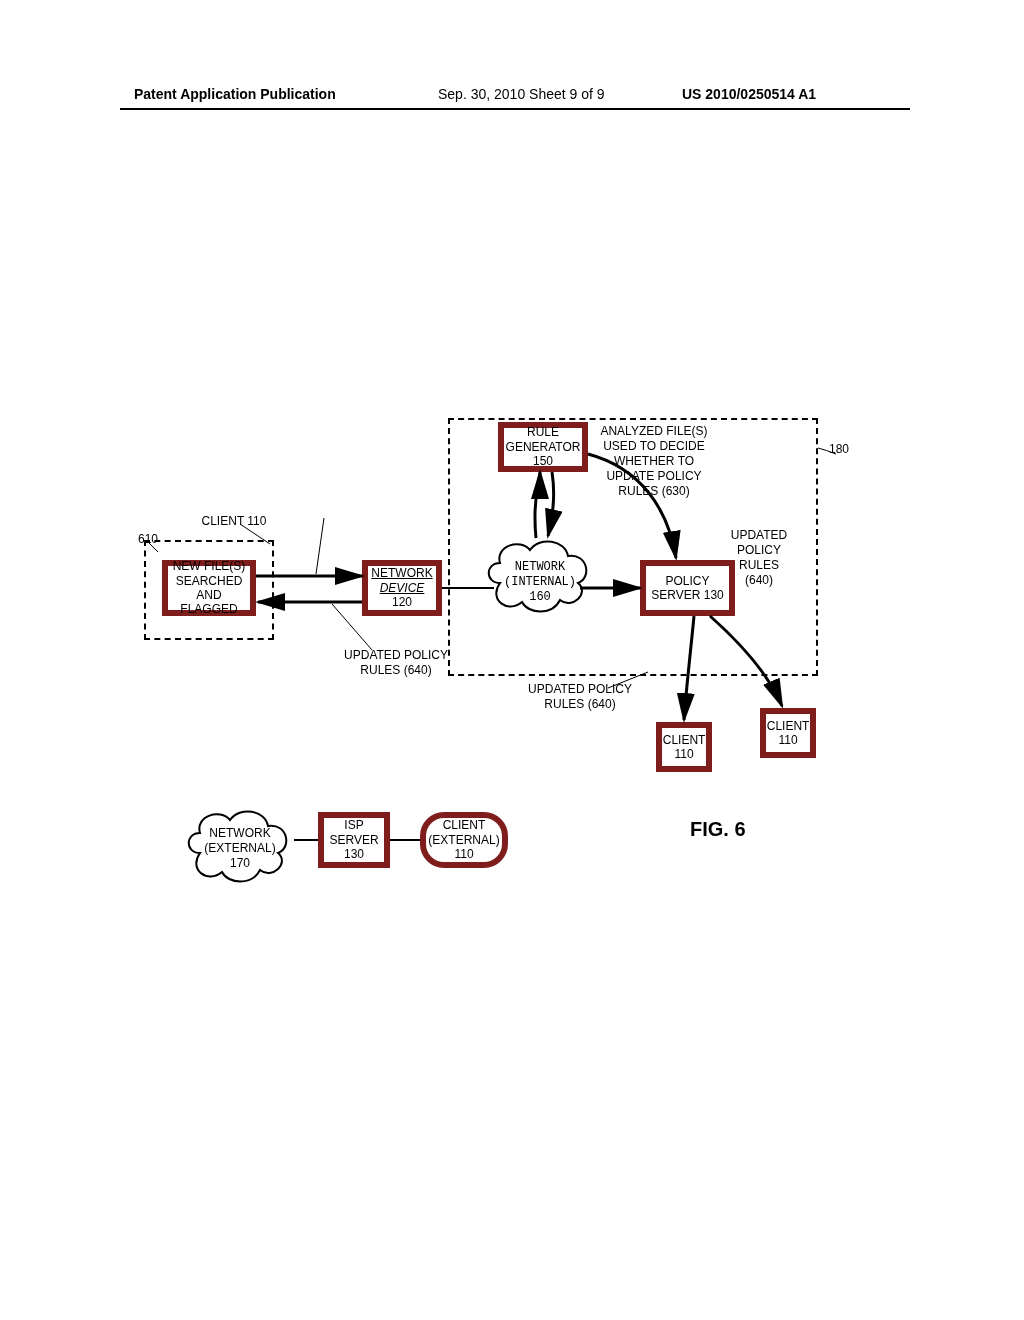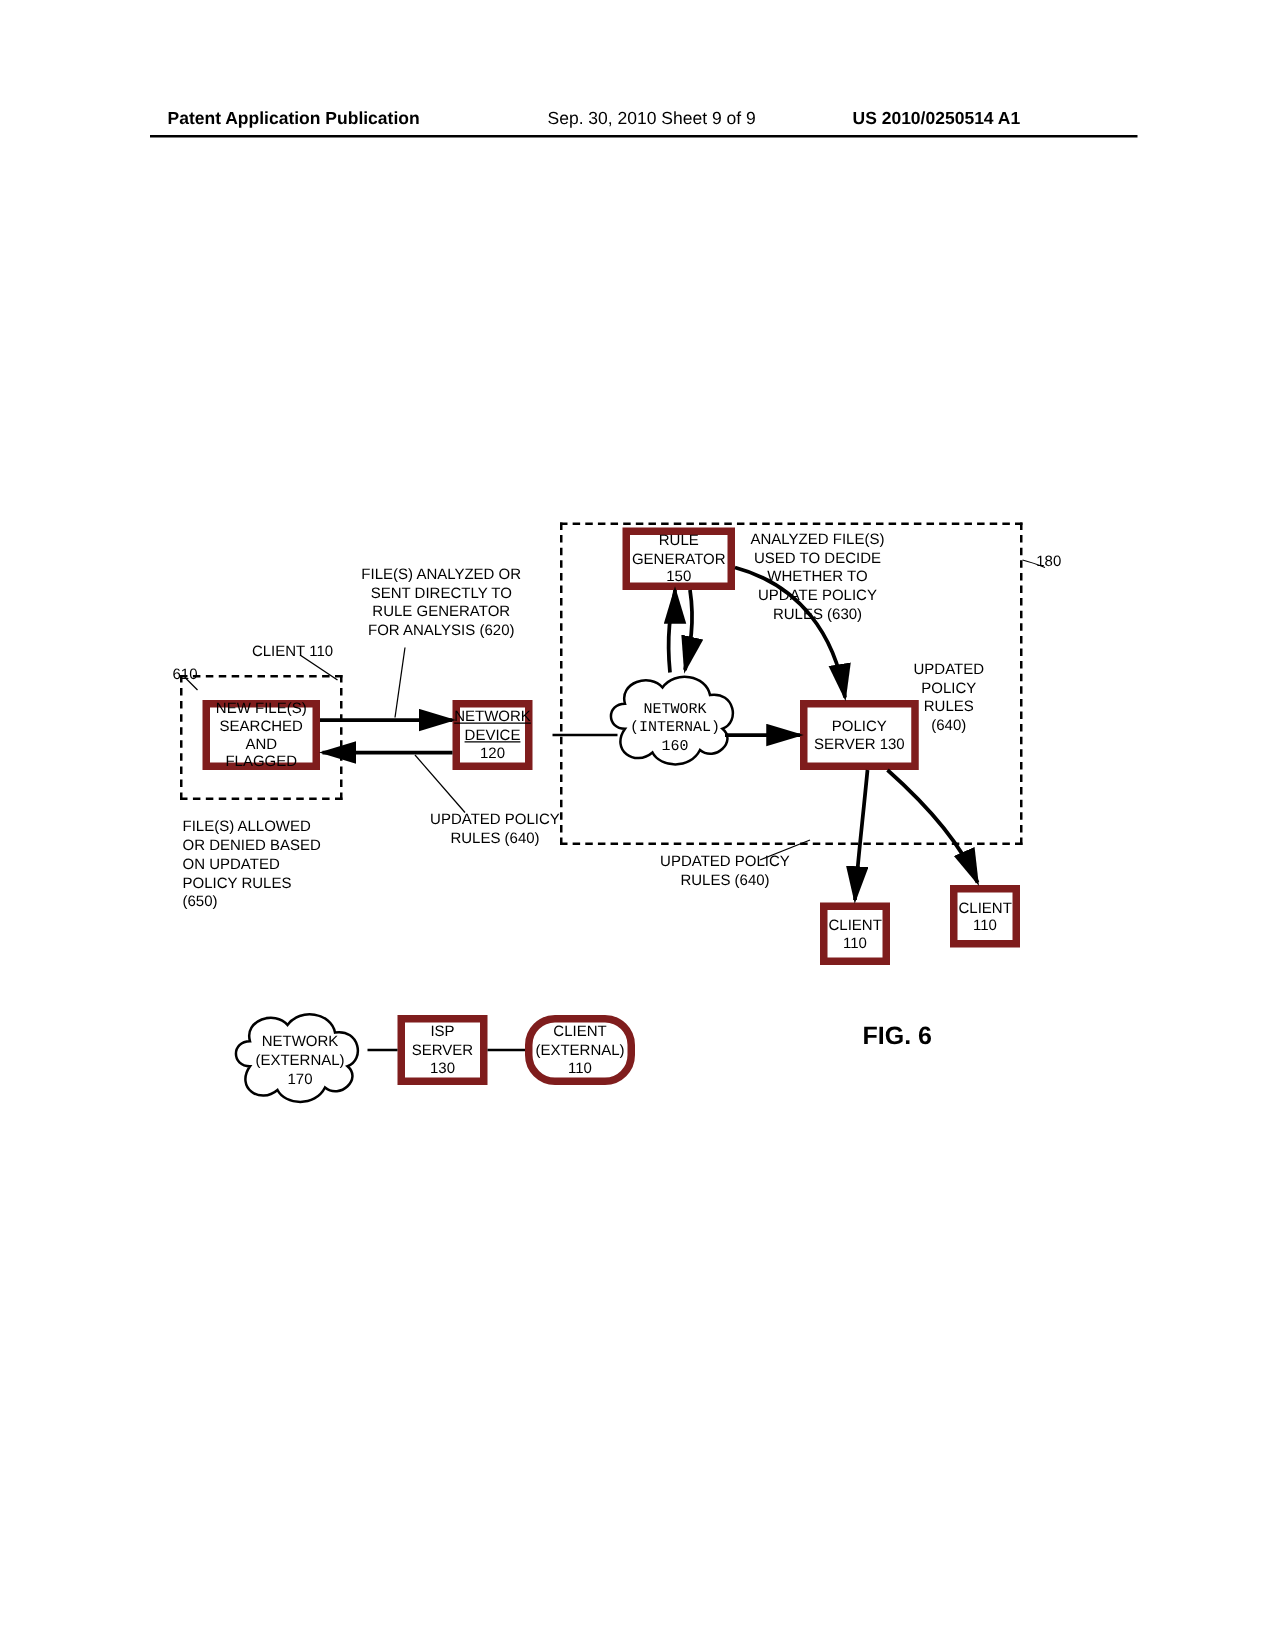--- a/index.html
+++ b/index.html
@@ -106,23 +106,23 @@
   <div class="diagram-area">
 
     <div class="dashed-box" style="left:24px; top:122px; width:130px; height:100px;"></div>
 
     <div class="dashed-box" style="left:328px; top:0px; width:370px; height:258px;"></div>
 
     <div class="box" style="left:42px; top:142px; width:94px; height:56px;">NEW FILE(S)
 SEARCHED
 AND FLAGGED</div>
 
-    <div class="box" style="left:242px; top:142px; width:64px; height:56px;">
+    <div class="box" style="left:242px; top:142px; width:80px; height:56px;">
       <span style="text-decoration:underline;">NETWORK</span>
-      <span style="text-decoration:underline;">DEVICE</span>
+      <span style="text-decoration:underline;font-style:italic;">DEVICE</span>
       <span>120</span>
     </div>
 
     <div class="box" style="left:378px; top:4px; width:90px; height:50px;">RULE
 GENERATOR
 150</div>
 
     <div class="box" style="left:520px; top:142px; width:95px; height:56px;">POLICY
 SERVER
 130</div>
@@ -154,47 +154,38 @@
     <div class="label" style="left:78px; top:408px; width:84px;">NETWORK
 (EXTERNAL)
 170</div>
 
     <div class="label" style="left:74px; top:96px; width:80px;">CLIENT 110</div>
 
     <div class="label" style="left:8px; top:114px; width:30px;text-align:right;">610</div>
 
     <div class="label" style="left:704px; top:24px; width:30px;">180</div>
 
-    <div class="label" style="left:158px; top:34px; width:150px; white-space:pre-line;">FILE(S) ANALYZED OR
-SENT DIRECTLY TO
-RULE GENERATOR
-FOR ANALYSIS (620)</div>
 
     <div class="label" style="left:469px; top:6px; width:130px; white-space:pre-line;">ANALYZED FILE(S)
 USED TO DECIDE
 WHETHER TO
 UPDATE POLICY
 RULES (630)</div>
 
     <div class="label" style="left:604px; top:110px; width:70px; white-space:pre-line;">UPDATED
 POLICY
 RULES
 (640)</div>
 
     <div class="label" style="left:216px; top:230px; width:120px; white-space:pre-line;">UPDATED POLICY
 RULES (640)</div>
 
     <div class="label" style="left:400px; top:264px; width:120px; white-space:pre-line;">UPDATED POLICY
 RULES (640)</div>
 
-    <div class="label left" style="left:26px; top:236px; width:130px; white-space:pre-line;">FILE(S) ALLOWED
-OR DENIED BASED
-ON UPDATED
-POLICY RULES
-(650)</div>
 
     <div class="fig-label" style="left:570px; top:400px;">FIG. 6</div>
 
     <svg class="arrows">
       <defs>
         <marker id="arrhd" markerWidth="10" markerHeight="10" refX="9" refY="3" orient="auto">
           <path d="M0,0 L0,6 L10,3 z" fill="#000"></path>
         </marker>
       </defs>
 

